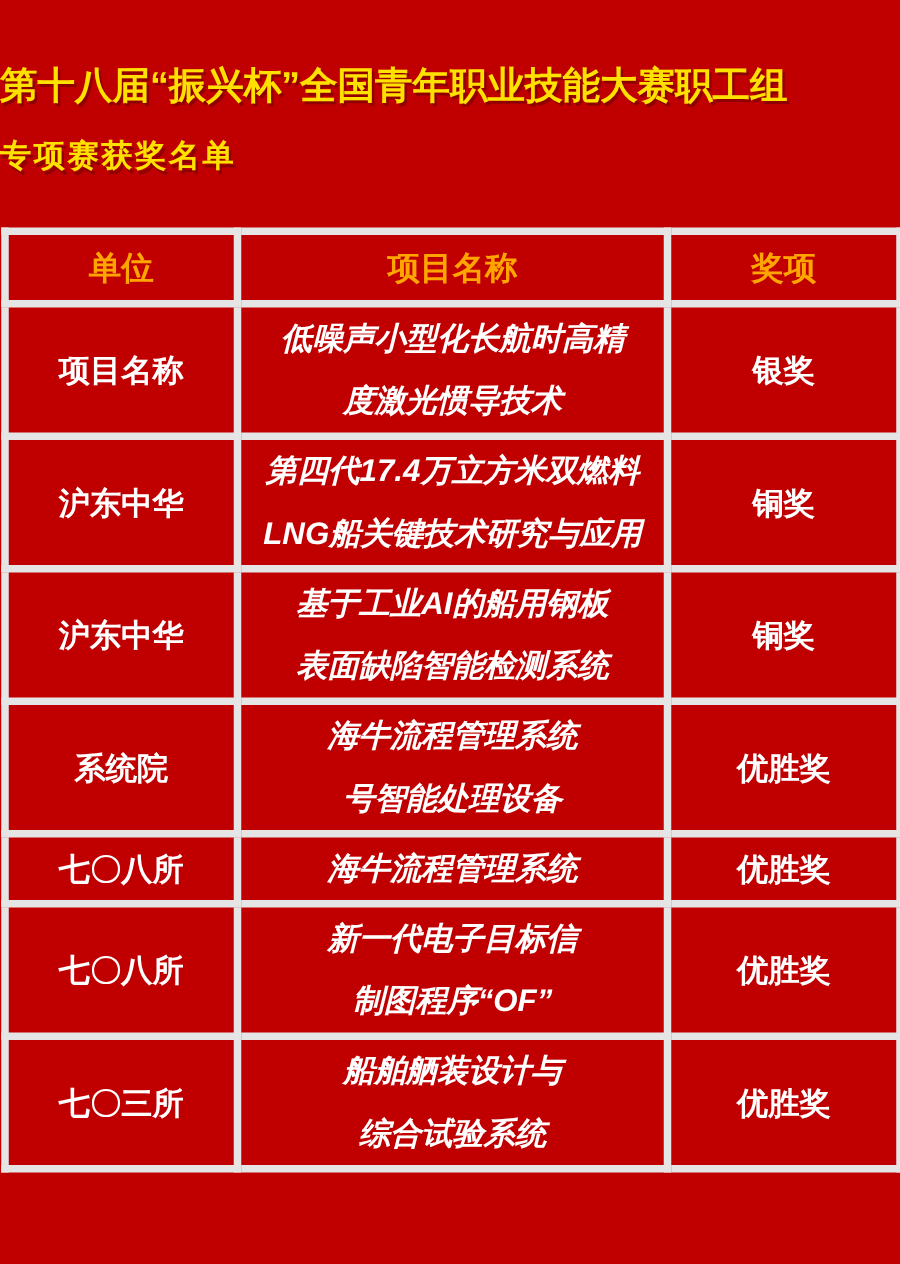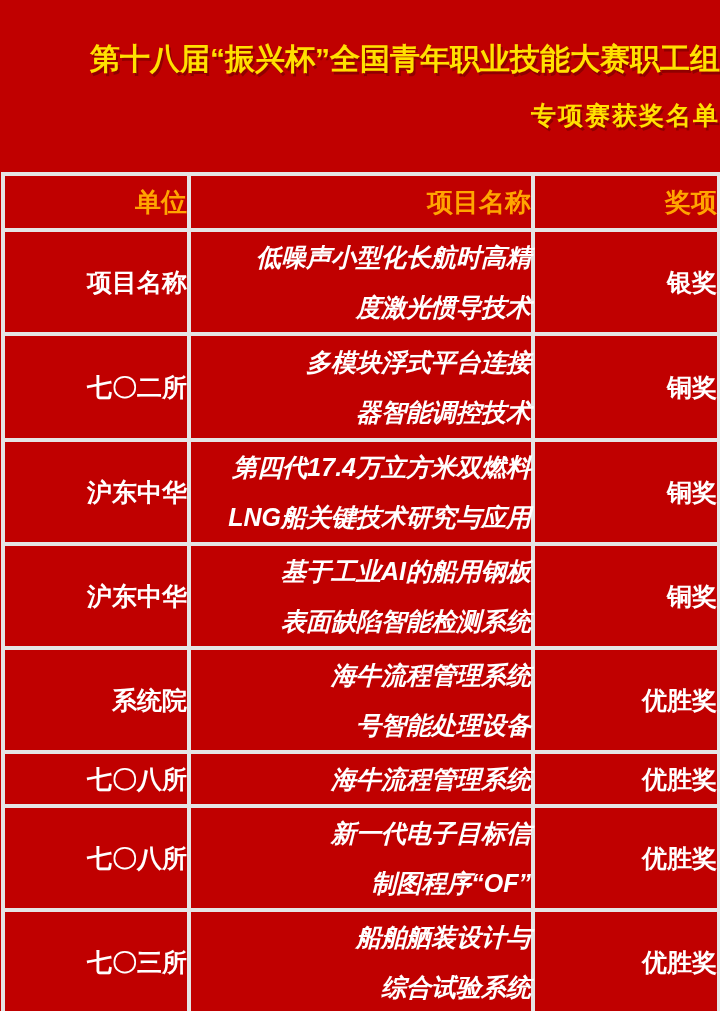--- a/index.html
+++ b/index.html
@@ -12,22 +12,22 @@
     font-family: "Liberation Sans", "DejaVu Sans", sans-serif;
     font-weight: bold;
   }
   .page {
     width: 720px;
     height: 1011px;
     background: #C00000;
     box-sizing: border-box;
   }
   .title-block {
-    padding-top: 40px;
-    text-align: right;
+    padding-top: 50px;
+    text-align: left;
   }
   .title-line1 {
     color: #FFE100;
     font-size: 30px;
     line-height: 38px;
     letter-spacing: 0px;
     text-shadow: 2px 3px 0 #8F0000;
     white-space: nowrap;
   }
   .title-line2 {
@@ -39,22 +39,22 @@
     text-shadow: 2px 3px 0 #8F0000;
   }
   table.award-table {
     border-collapse: collapse;
     table-layout: fixed;
     width: 716px;
     margin: 37px 1px 0 1px;
   }
   table.award-table th,
   table.award-table td {
-    border: 4px solid #e5e5e5;
-    text-align: right;
+    border: 6px solid #e5e5e5;
+    text-align: center;
     vertical-align: middle;
     padding: 0;
     background: #C00000;
   }
   col.c-unit  { width: 186px; }
   col.c-proj  { width: 344px; }
   col.c-award { width: 186px; }
   th {
     color: #FFA500;
     font-size: 26px;
@@ -101,28 +101,20 @@
     </thead>
     <tbody>
       <tr class="h100">
         <td>项目名称</td>
         <td>
           <span class="pl">低噪声小型化长航时高精</span>
           <span class="pl">度激光惯导技术</span>
         </td>
         <td>银奖</td>
       </tr>
-      <tr class="h105">
-        <td>七〇二所</td>
-        <td>
-          <span class="pl">多模块浮式平台连接</span>
-          <span class="pl">器智能调控技术</span>
-        </td>
-        <td>铜奖</td>
-      </tr>
       <tr class="h102">
         <td>沪东中华</td>
         <td>
           <span class="pl">第四代17.4万立方米双燃料</span>
           <span class="pl">LNG船关键技术研究与应用</span>
         </td>
         <td>铜奖</td>
       </tr>
       <tr class="h100">
         <td>沪东中华</td>

